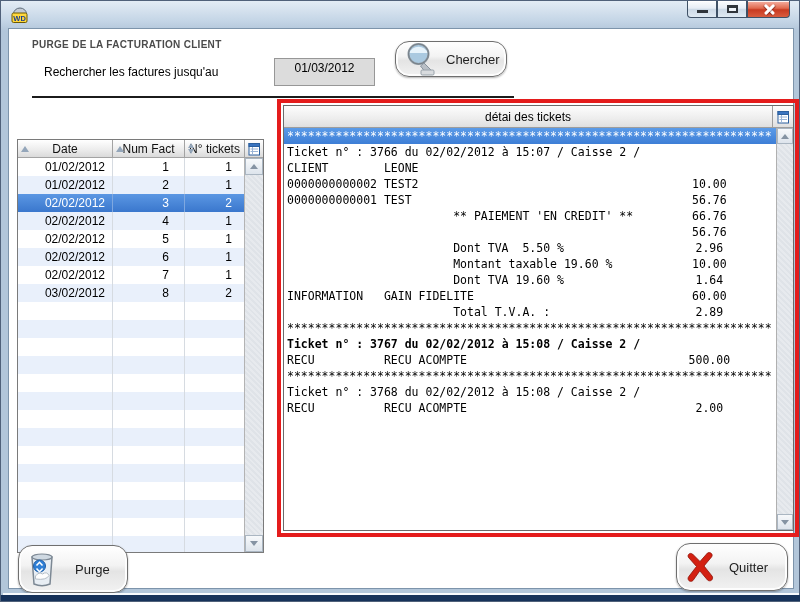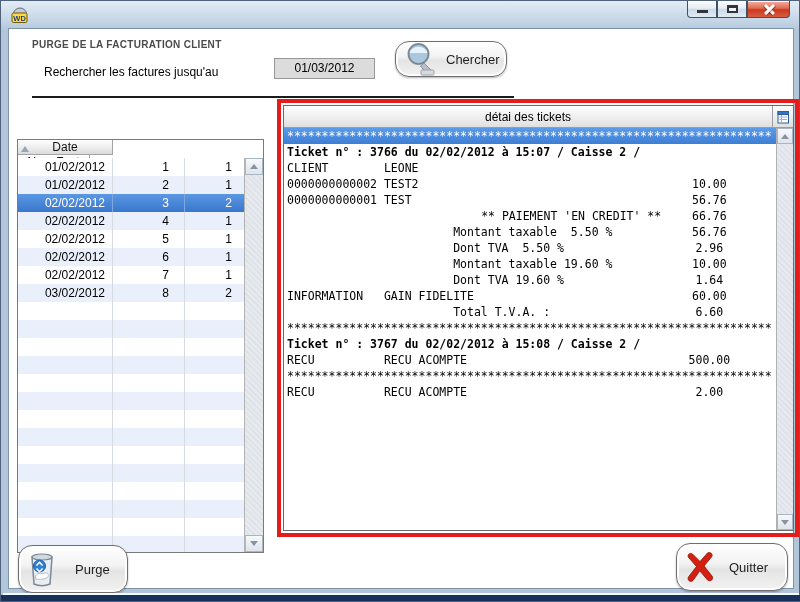--- a/index.html
+++ b/index.html
@@ -25,40 +25,40 @@
     background:linear-gradient(#f5b3a6,#e06a4f 45%,#c83a21 55%,#dd6costa) ;
     background:linear-gradient(#f5b3a6,#e06a4f 45%,#c83a21 55%,#d95c3e); }
   .glyph-min { position:absolute; left:9px; bottom:4px; width:11px; height:3px; background:#30353b; }
   .glyph-max { position:absolute; left:9px; top:4px; width:11px; height:8px; border:2px solid #30353b; border-top-width:3px; background:#eef3f8; }
   .xbar { position:absolute; left:15px; top:7px; width:13px; height:2.6px; background:#fff; border-radius:1px; box-shadow:0 1px 1px rgba(90,10,5,.55); }
   .xbar.a { transform:rotate(45deg); } .xbar.b { transform:rotate(-45deg); }
 
   
   .page-title { position:absolute; left:23px; top:10px; font-size:10px; font-weight:bold; color:#4b4b4b; letter-spacing:.3px; }
   .search-label { position:absolute; left:35px; top:36px; font-size:12px; color:#000; }
-  .date-field { position:absolute; left:265px; top:29px; width:101px; height:21px; background:#dcdcdc;
+  .date-field { position:absolute; left:265px; top:29px; width:101px; height:28px; background:#dcdcdc;
     border:1px solid #979797; font-size:12px; text-align:center; line-height:19px; color:#000; }
   .divider { position:absolute; left:23px; top:67px; width:482px; height:2px; background:#1b1b1b; }
 
   
   .gbtn { position:absolute; display:flex; align-items:center; border-radius:14px;
     border:1px solid #6f6f6f; background:linear-gradient(#ffffff,#f3f3f3 42%,#e4e4e4 55%,#f2f2f2);
     box-shadow:inset 0 0 0 2px #fdfdfd, 0 1px 2px rgba(0,0,0,.3); cursor:pointer; }
   .gbtn .lbl { font-size:13px; color:#1f1f1f; }
   .btn-chercher { left:386px; top:12px; width:112px; height:36px; }
   .btn-chercher .lbl { margin-left:8px; }
   .btn-purge { left:9px; top:516px; width:110px; height:48px; }
   .btn-purge .lbl { margin-left:18px; }
   .btn-quitter { left:667px; top:514px; width:112px; height:48px; }
   .btn-quitter .lbl { margin-left:14px; }
   .gbtn svg { margin-left:8px; flex:none; }
 
   
   .inv-table { position:absolute; left:8px; top:110px; width:247px; height:414px; border:1px solid #7a7a7a; background:#fff; }
-  .inv-header { display:flex; height:18px;flex-direction:column; }
+  .inv-header { display:flex; height:18px; }
   .hc { position:relative; background:linear-gradient(#ffffff,#ededed 55%,#dadada); border-right:1px solid #a3a3a3;
     border-bottom:1px solid #a3a3a3; font-size:12px; color:#111; display:flex; align-items:center; justify-content:center; cursor:pointer; }
   .hc0 { width:95px; } .hc1 { width:72px; } .hc2 { width:60px; } .hci { width:18px; border-right:none; }
   .tri-up { width:0; height:0; border-left:4px solid transparent; border-right:4px solid transparent; border-bottom:6px solid #94a6ba; }
   .sort-pos { position:absolute; left:3px; top:6px; }
   .dual { position:absolute; left:3px; top:3px; display:flex; flex-direction:column; gap:1px; }
   .dual i { display:block; width:0; height:0; border-left:3.5px solid transparent; border-right:3.5px solid transparent; }
   .dual .u { border-bottom:5px solid #94a6ba; } .dual .d { border-top:5px solid #94a6ba; }
 
   .inv-body { position:absolute; left:0; top:18px; width:228px; bottom:0; overflow:hidden; }
@@ -294,35 +294,36 @@
             <rect x="1" y="1.5" width="10.5" height="11.5" fill="#fff" stroke="#2b5f9e"></rect>
             <rect x="1" y="1.5" width="10.5" height="3" fill="#3a74c0" stroke="#2b5f9e"></rect>
             <line x1="2.5" y1="7" x2="10" y2="7" stroke="#9ab4d6"></line>
             <line x1="2.5" y1="9.5" x2="10" y2="9.5" stroke="#9ab4d6"></line>
             <line x1="4.5" y1="5" x2="4.5" y2="12.5" stroke="#9ab4d6"></line>
           </svg>
         </div>
       </div>
       <div class="ticket-body">
           <div class="tline sel">**********************************************************************</div>
-          <div class="tline"><span class="seg" style="left: calc(0ch + 3px); font-weight: bold;">Ticket n° : 3766 du 02/02/2012 à 15:07 / Caisse 2 /</span></div>
+          <div class="tline"><span class="seg" style="left: calc(0ch + 3px);">Ticket n° : 3766 du 02/02/2012 à 15:07 / Caisse 2 /</span></div>
           <div class="tline"><span class="seg" style="left: calc(0ch + 3px);">CLIENT</span><span class="seg" style="left: calc(14ch + 3px);">LEONE</span></div>
           <div class="tline"><span class="seg" style="left: calc(0ch + 3px);">0000000000002</span><span class="seg" style="left: calc(14ch + 3px);">TEST2</span><span class="amt">10.00</span></div>
           <div class="tline"><span class="seg" style="left: calc(0ch + 3px);">0000000000001</span><span class="seg" style="left: calc(14ch + 3px);">TEST</span><span class="amt">56.76</span></div>
-          <div class="tline"><span class="seg" style="left: calc(24ch + 3px); margin-left: 28px;">** PAIEMENT 'EN CREDIT' **</span><span class="amt">66.76</span></div>
-          <div class="tline"><span class="seg" style="left: calc(24ch + 3px);">Montant taxable  5.50 %</span><span class="amt">56.76</span></div>
+          <div class="tline"><span class="seg" style="left: calc(24ch + 3px);">** PAIEMENT 'EN CREDIT' **</span><span class="amt">66.76</span></div>
+          <div class="tline"><span class="amt">56.76</span></div>
           <div class="tline"><span class="seg" style="left: calc(24ch + 3px);">Dont TVA  5.50 %</span><span class="amt">2.96</span></div>
           <div class="tline"><span class="seg" style="left: calc(24ch + 3px);">Montant taxable 19.60 %</span><span class="amt">10.00</span></div>
           <div class="tline"><span class="seg" style="left: calc(24ch + 3px);">Dont TVA 19.60 %</span><span class="amt">1.64</span></div>
           <div class="tline"><span class="seg" style="left: calc(0ch + 3px);">INFORMATION</span><span class="seg" style="left: calc(14ch + 3px);">GAIN FIDELITE</span><span class="amt">60.00</span></div>
-          <div class="tline"><span class="seg" style="left: calc(24ch + 3px);">Total T.V.A. :</span><span class="amt">6.60</span></div>
+          <div class="tline"><span class="seg" style="left: calc(24ch + 3px);">Total T.V.A. :</span><span class="amt">2.89</span></div>
           <div class="tline">**********************************************************************</div>
           <div class="tline"><span class="seg" style="left: calc(0ch + 3px); font-weight: bold;">Ticket n° : 3767 du 02/02/2012 à 15:08 / Caisse 2 /</span></div>
           <div class="tline"><span class="seg" style="left: calc(0ch + 3px);">RECU</span><span class="seg" style="left: calc(14ch + 3px);">RECU ACOMPTE</span><span class="amt">500.00</span></div>
           <div class="tline">**********************************************************************</div>
+          <div class="tline"><span class="seg" style="left: calc(0ch + 3px);">Ticket n° : 3768 du 02/02/2012 à 15:08 / Caisse 2 /</span></div>
           <div class="tline"><span class="seg" style="left: calc(0ch + 3px);">RECU</span><span class="seg" style="left: calc(14ch + 3px);">RECU ACOMPTE</span><span class="amt">2.00</span></div>
         </div>
       <div class="ticket-scroll">
         <div class="sbtn up">
             <span class="sb-tri-u"></span>
           </div>
         <div class="sbtn down">
             <span class="sb-tri-d"></span>
           </div>
       </div>

